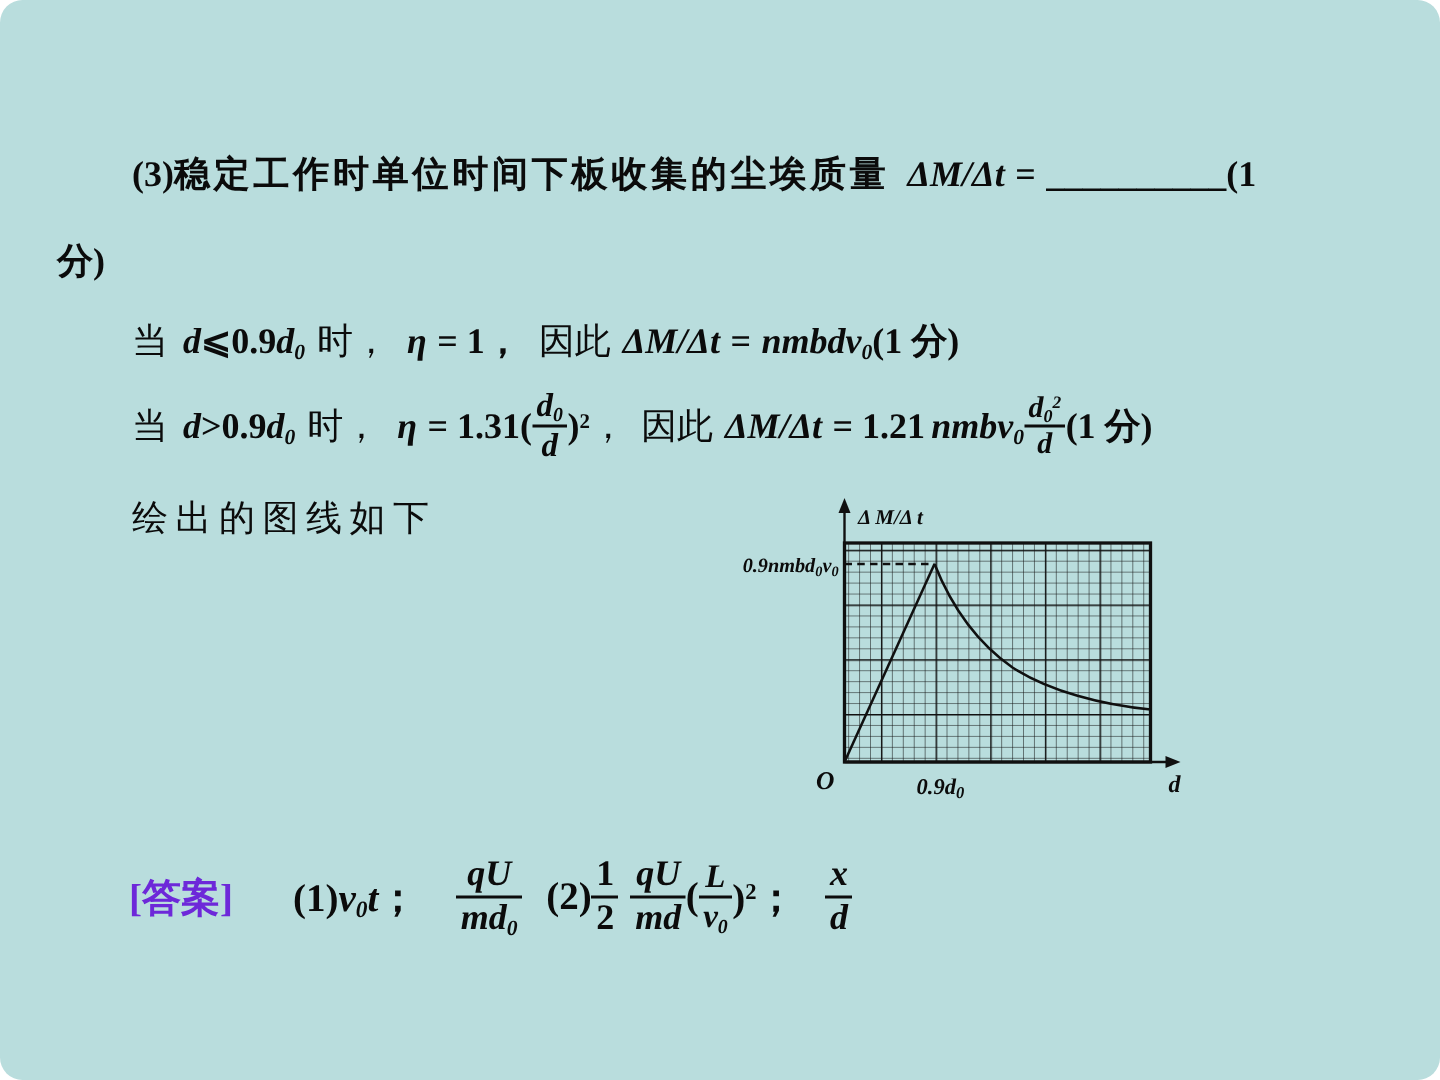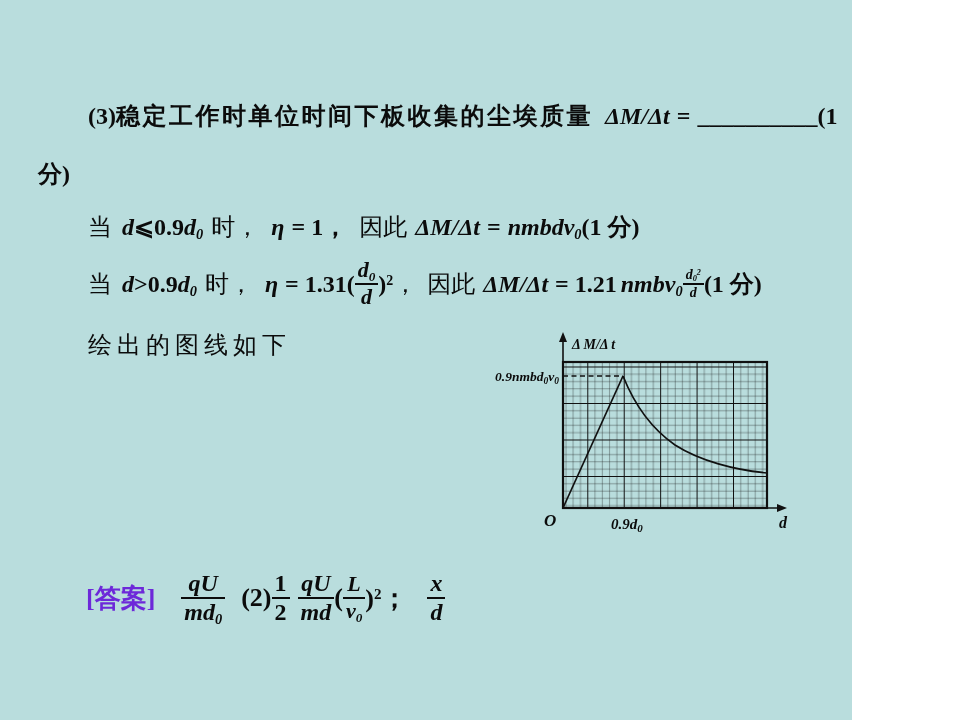--- a/index.html
+++ b/index.html
@@ -1,19 +1,20 @@
 <!DOCTYPE html>
 <html><head>
 <meta charset="utf-8">
 <style>
   html,body{margin:0;padding:0;}
   .slide{
-    position:relative;width:852px;height:720px;overflow:hidden;
+    position:relative;width:960px;height:720px;overflow:hidden;
     background:#b9dddd;color:#0b0b0b;
     font-family:"Liberation Serif","DejaVu Serif",serif;
+    border-radius:15px;
   }
   .line{position:absolute;white-space:nowrap;}
   .c{font-family:"Liberation Serif","DejaVu Serif",serif;}
   .b{font-weight:bold;}
   .m{font-weight:bold;font-style:italic;}
   .sp2{letter-spacing:2.5px;}
   .sp5{letter-spacing:5px;}
   sub{font-size:0.6em;vertical-align:-0.28em;line-height:0;font-weight:bold;}
   sup{font-size:0.58em;vertical-align:0.5em;line-height:0;font-weight:bold;}
   .flexline{display:flex;align-items:center;}
@@ -43,21 +44,21 @@
     <span class="c">当</span><span class="m" style="margin-left:10px">d</span><span class="b">⩽</span><span class="b">0.9</span><span class="m"><span>d</span><sub>0</sub></span><span class="c" style="margin-left:8px">时，</span><span class="m" style="margin-left:12px">η</span><span class="b" style="margin-left:7px">= 1，</span><span class="c" style="margin-left:12px;margin-right:8px">因此</span><span class="m">ΔM/Δt</span><span class="b" style="margin:0 7px">=</span><span class="m"><span>nmbdv</span><sub>0</sub></span><span class="c b">(1 分)</span>
   </div>
 
   <div class="line flexline" style="left:88px;top:248px;height:72px;font-size:24px;">
     <span><span class="c">当</span><span class="m" style="margin-left:10px">d</span><span class="b">&gt;</span><span class="b">0.9</span><span class="m"><span>d</span><sub>0</sub></span><span class="c" style="margin-left:8px">时，</span><span class="m" style="margin-left:12px">η</span><span class="b" style="margin-left:7px">= 1.31(</span></span>
     <span class="frac" style="font-size:22px">
         <span class="fn m"><span>d</span><sub>0</sub></span>
         <span class="fd m">d</span>
       </span>
     <span><span class="b">)</span><sup>2</sup><span class="c">，</span><span class="c" style="margin-left:10px;margin-right:8px">因此</span><span class="m">ΔM/Δt</span><span class="b" style="margin-left:7px;margin-right:4px">= 1.21</span><span class="m"><span>nmbv</span><sub>0</sub></span></span>
-    <span class="frac" style="font-size:14px">
+    <span class="frac" style="font-size:20px">
         <span class="fn m"><span>d</span><sub>0</sub><sup>2</sup></span>
         <span class="fd m">d</span>
       </span>
     <span class="c b">(1 分)</span>
   </div>
 
   <div class="line" style="left:88px;top:329px;font-size:24px;">
     <span class="c sp5">绘出的图线如下</span>
   </div>
 
@@ -86,20 +87,21 @@
 
     <text x="94" y="19" class="gt" font-size="14">Δ M/Δ t</text>
     <text x="81" y="51" text-anchor="end" class="gt" font-size="13.5"><tspan>0.9nmbd</tspan><tspan dy="3" font-size="9.5">0</tspan><tspan dy="-3">v</tspan><tspan dy="3" font-size="9.5">0</tspan></text>
     <text x="66" y="196" class="gt" font-size="17">O</text>
     <text x="133" y="199" class="gt" font-size="15"><tspan>0.9d</tspan><tspan dy="3" font-size="11">0</tspan></text>
     <text x="301" y="198" class="gt" font-size="16">d</text>
   </svg>
 
   <div class="answer-row" style="left:86px;top:556px;height:84px;">
     <span class="c b red" style="color: #6d28d9;">[答案]</span>
+    <span class="b" style="margin-left:40px"><span>(1)</span><span class="m"><span>v</span><sub>0</sub><span>t</span></span><span class="c">；</span></span>
     <span class="frac" style="margin-left:26px;font-size:24px">
         <span class="fn m">qU</span>
         <span class="fd m"><span>md</span><sub>0</sub></span>
       </span>
     <span class="b" style="margin-left:16px">(2)</span>
     <span class="frac" style="font-size:24px">
         <span class="fn">1</span>
         <span class="fd">2</span>
       </span>
     <span class="frac" style="margin-left:8px;font-size:24px">

